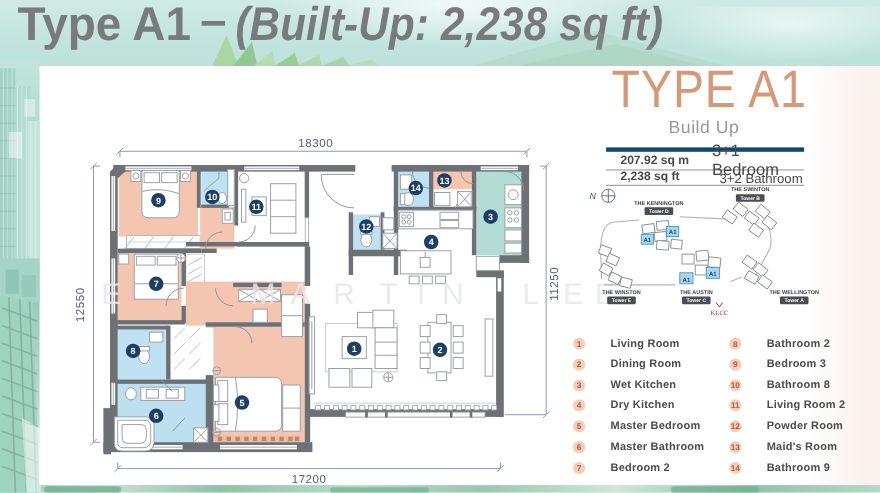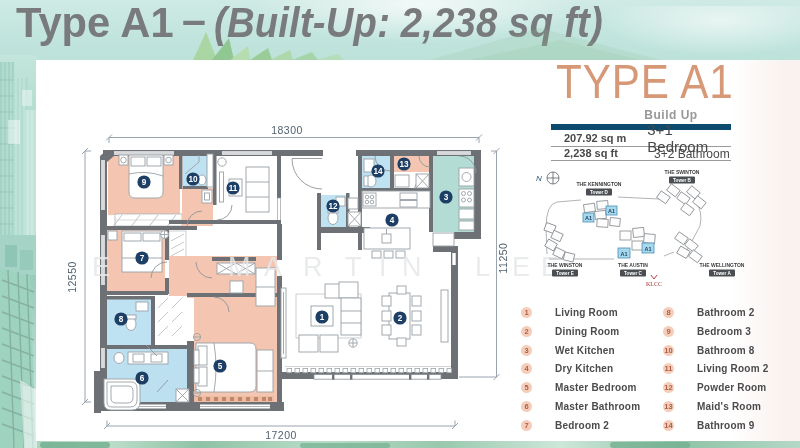--- a/index.html
+++ b/index.html
@@ -719,23 +719,23 @@
 <path d="M651,275 L654,279 L657,275" stroke="#b03030" stroke-width="0.9" fill="none"></path>
 <text x="654" y="286" font-size="6" fill="#b03030" text-anchor="middle" font-family="Liberation Serif,serif">KLCC</text>
 </g>
 </g>
 </svg>
 
 <div class="abs" style="left:556px;top:54px;width:180px;text-align:left;">
   <span style="display:inline-block;font-size:48px;font-weight:400;color:#d79878;letter-spacing:1px;transform:scaleX(0.88);transform-origin:0 0;white-space:nowrap;">TYPE A1</span>
 </div>
 
-<div class="abs" style="left:581px;top:108px;width:180px;text-align:center;font-size:12px;color:#98989a;letter-spacing:0.5px;font-weight:bold;">Build Up</div>
-
-<div class="abs" style="left:551px;top:124px;width:180px;border-top:6px solid #0c4a6e;border-bottom:1px solid #9a9a9a;">
+<div class="abs" style="left:550px;top:108px;width:180px;text-align:center;font-size:16px;color:#98989a;letter-spacing:0.5px;">Build Up</div>
+
+<div class="abs" style="left:551px;top:134px;width:180px;border-top:4px solid #0c4a6e;border-bottom:1px solid #9a9a9a;">
   <div style="display:flex;height:16px;align-items:center;border-bottom:1px solid #9a9a9a;">
     <div style="width:90px;padding-left:13px;font-size:11px;font-weight:bold;color:#48484a;">207.92 sq m</div>
     <div style="font-size:15px;font-weight:normal;color:#48484a;">3+1 Bedroom</div>
   </div>
   <div style="display:flex;height:13px;align-items:flex-start;">
     <div style="width:90px;padding-left:13px;font-size:11px;font-weight:bold;color:#48484a;">2,238 sq ft</div>
     <div style="font-size:12px;font-weight:normal;color:#48484a;">3+2 Bathroom</div>
   </div>
 </div>
 

